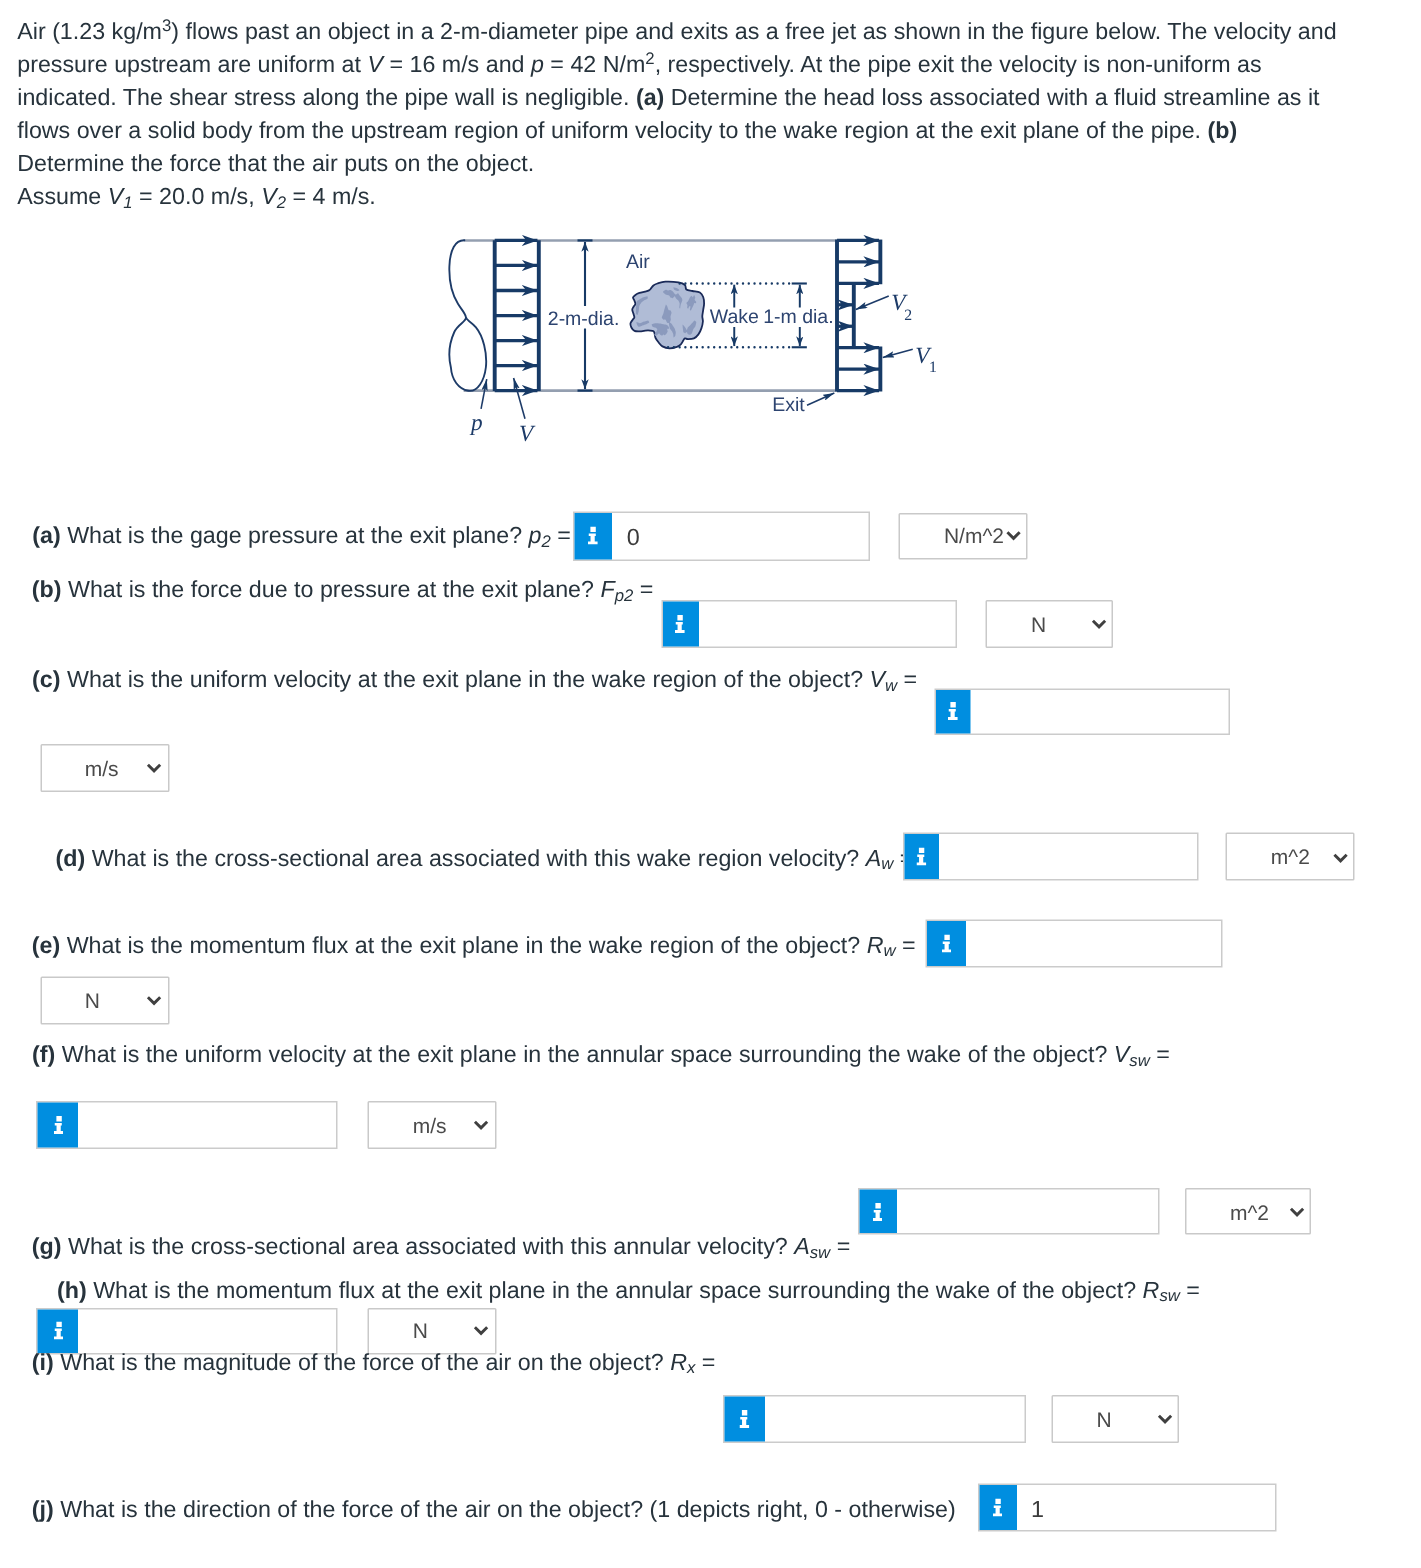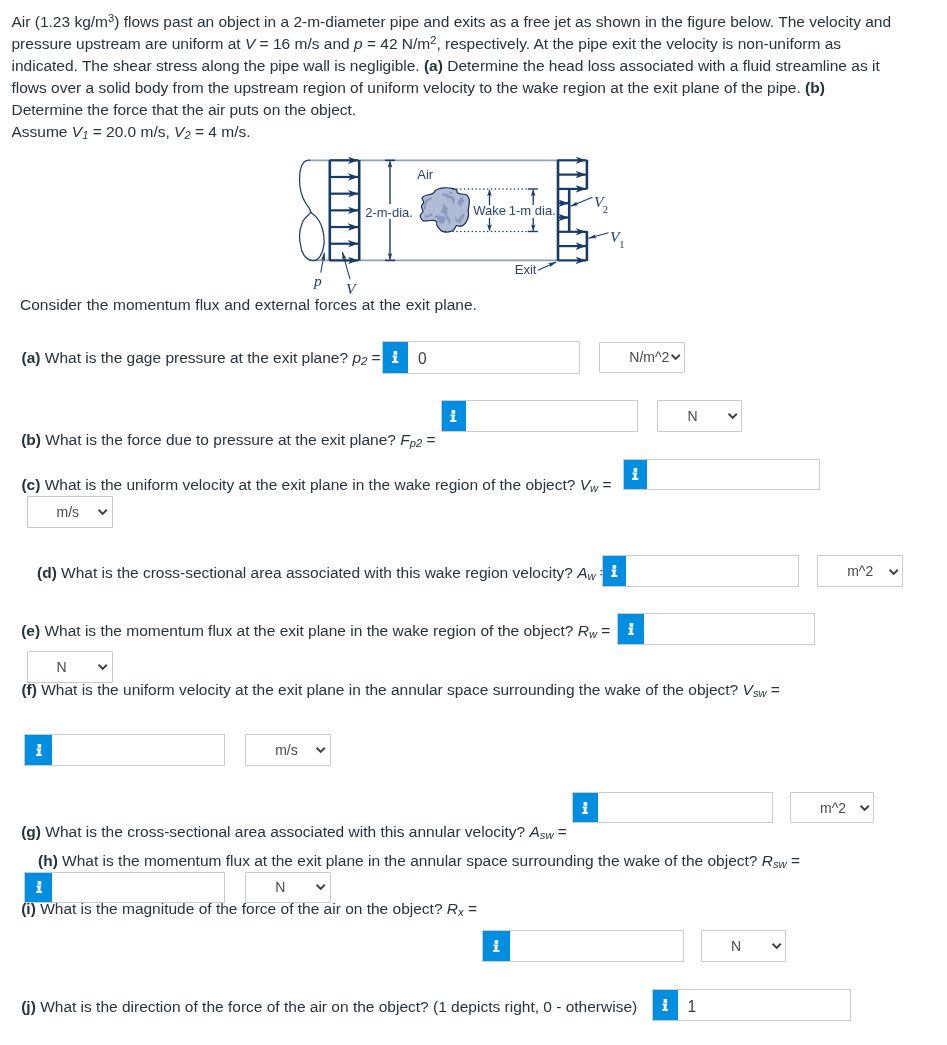--- a/index.html
+++ b/index.html
@@ -145,58 +145,57 @@
   <text x="320.1" y="89.7">V</text>
  </g>
  <g fill="#1d3b68" font-family="Liberation Serif, serif" font-size="10.5">
   <text x="312.8" y="61.2">2</text>
   <text x="329.3" y="96.2">1</text>
  </g>
 </svg>
 
   </div>
 
-  <div class="consider">Consider the momentum flux and external forces at the exit plane.</div>
 
   <div class="qrow">
    <div class="qtext" style="left:21.5px;top:350.3px"><b>(a)</b> What is the gage pressure at the exit plane? <i>p</i><sub><i>2</i></sub> =</div>
    <div class="ibox" style="left:381.5px;top:340.7px;width:198.5px;height:33.2px">
     <div class="ibtn" style="width:25.9px">
           <svg class="iglyph" viewBox="0 0 6.4 12" width="6.4" height="12">
             <path d="M1.6,0 H5.2 V3.7 H1.6 Z M0.5,4.6 H5.2 V6.3 H4.5 V10.1 H1.7 V6.3 H0.5 Z M0,10.0 H6.4 V12 H0 Z" fill="#ffffff"></path>
           </svg>
         </div>
     <div class="ifield">0</div>
    </div>
    <div class="sel" style="left:599.3px;top:341.6px;width:86px;height:31px">
     <span class="selv">N/m^2</span>
     <svg class="arrow" viewBox="0 0 12 12">
           <path d="M1.7,4.0 L6,8.3 L10.3,4.0" fill="none" stroke="#404040" stroke-width="2.05" stroke-linecap="butt" stroke-linejoin="miter"></path>
         </svg>
    </div>
   </div>
   <div class="qrow">
-   <div class="qtext" style="left:21.2px;top:432px"><b>(b)</b> What is the force due to pressure at the exit plane? <i>F</i><sub><i>p2</i></sub> =</div>
+   <div class="qtext" style="left:21.2px;top:386px"><b>(b)</b> What is the force due to pressure at the exit plane? <i>F</i><sub><i>p2</i></sub> =</div>
    <div class="ibox" style="left:440.5px;top:400.2px;width:197.5px;height:31.4px">
     <div class="ibtn" style="width:24.0px">
           <svg class="iglyph" viewBox="0 0 6.4 12" width="6.4" height="12">
             <path d="M1.6,0 H5.2 V3.7 H1.6 Z M0.5,4.6 H5.2 V6.3 H4.5 V10.1 H1.7 V6.3 H0.5 Z M0,10.0 H6.4 V12 H0 Z" fill="#ffffff"></path>
           </svg>
         </div>
     <div class="ifield"></div>
    </div>
    <div class="sel" style="left:657.4px;top:400.3px;width:85px;height:31.4px">
     <span class="selv">N</span>
     <svg class="arrow" viewBox="0 0 12 12">
           <path d="M1.7,4.0 L6,8.3 L10.3,4.0" fill="none" stroke="#404040" stroke-width="2.05" stroke-linecap="butt" stroke-linejoin="miter"></path>
         </svg>
    </div>
   </div>
   <div class="qrow">
-   <div class="qtext" style="left:21.4px;top:477px"><b>(c)</b> What is the uniform velocity at the exit plane in the wake region of the object? <i>V</i><sub><i>w</i></sub> =</div>
+   <div class="qtext" style="left:21.4px;top:446px"><b>(c)</b> What is the uniform velocity at the exit plane in the wake region of the object? <i>V</i><sub><i>w</i></sub> =</div>
    <div class="ibox" style="left:622.7px;top:458.7px;width:197.2px;height:31.6px">
     <div class="ibtn" style="width:23.7px">
           <svg class="iglyph" viewBox="0 0 6.4 12" width="6.4" height="12">
             <path d="M1.6,0 H5.2 V3.7 H1.6 Z M0.5,4.6 H5.2 V6.3 H4.5 V10.1 H1.7 V6.3 H0.5 Z M0,10.0 H6.4 V12 H0 Z" fill="#ffffff"></path>
           </svg>
         </div>
     <div class="ifield"></div>
    </div>
    <div class="sel" style="left:26.5px;top:496.4px;width:86px;height:31.2px">
     <span class="selv">m/s</span>
@@ -233,21 +232,21 @@
     <div class="ifield"></div>
    </div>
    <div class="sel" style="left:26.5px;top:651.4px;width:86px;height:31.2px">
     <span class="selv">N</span>
     <svg class="arrow" viewBox="0 0 12 12">
           <path d="M1.7,4.0 L6,8.3 L10.3,4.0" fill="none" stroke="#404040" stroke-width="2.05" stroke-linecap="butt" stroke-linejoin="miter"></path>
         </svg>
    </div>
   </div>
   <div class="qrow">
-   <div class="qtext" style="left:21.4px;top:682px"><b>(f)</b> What is the uniform velocity at the exit plane in the annular space surrounding the wake of the object? <i>V</i><sub><i>sw</i></sub> =</div>
+   <div class="qtext" style="left:21.4px;top:696px"><b>(f)</b> What is the uniform velocity at the exit plane in the annular space surrounding the wake of the object? <i>V</i><sub><i>sw</i></sub> =</div>
    <div class="ibox" style="left:24.4px;top:734.3px;width:201.0px;height:31.3px">
     <div class="ibtn" style="width:26.9px">
           <svg class="iglyph" viewBox="0 0 6.4 12" width="6.4" height="12">
             <path d="M1.6,0 H5.2 V3.7 H1.6 Z M0.5,4.6 H5.2 V6.3 H4.5 V10.1 H1.7 V6.3 H0.5 Z M0,10.0 H6.4 V12 H0 Z" fill="#ffffff"></path>
           </svg>
         </div>
     <div class="ifield"></div>
    </div>
    <div class="sel" style="left:245.2px;top:734.3px;width:85.4px;height:31.3px">
     <span class="selv">m/s</span>

